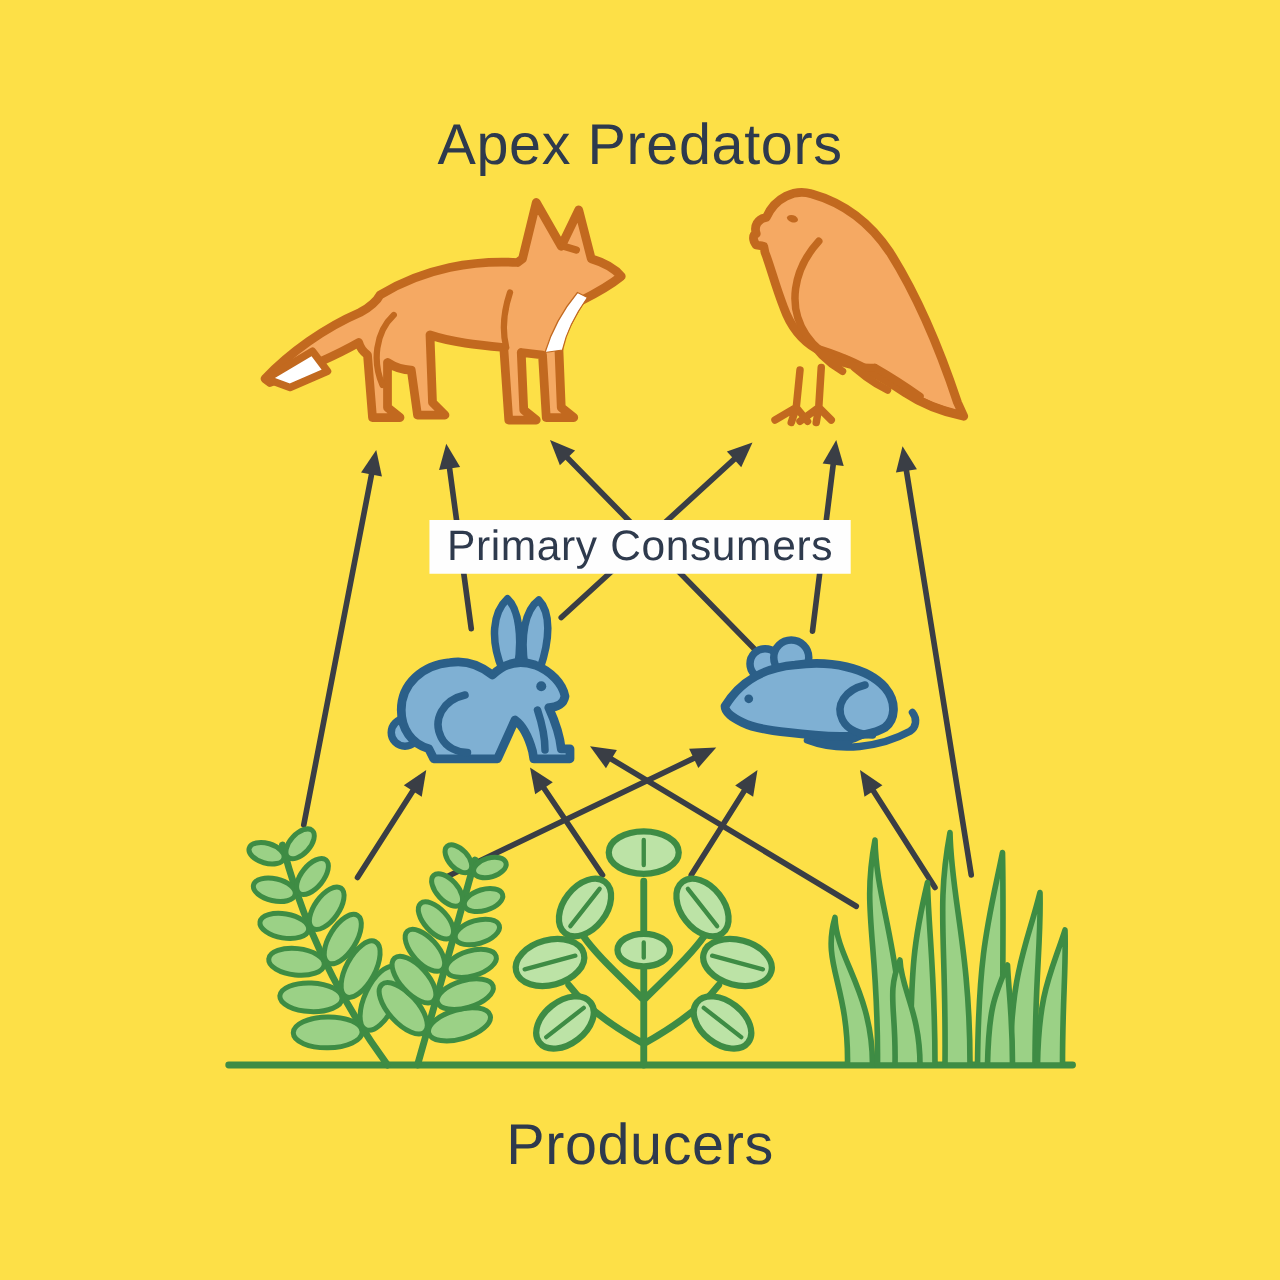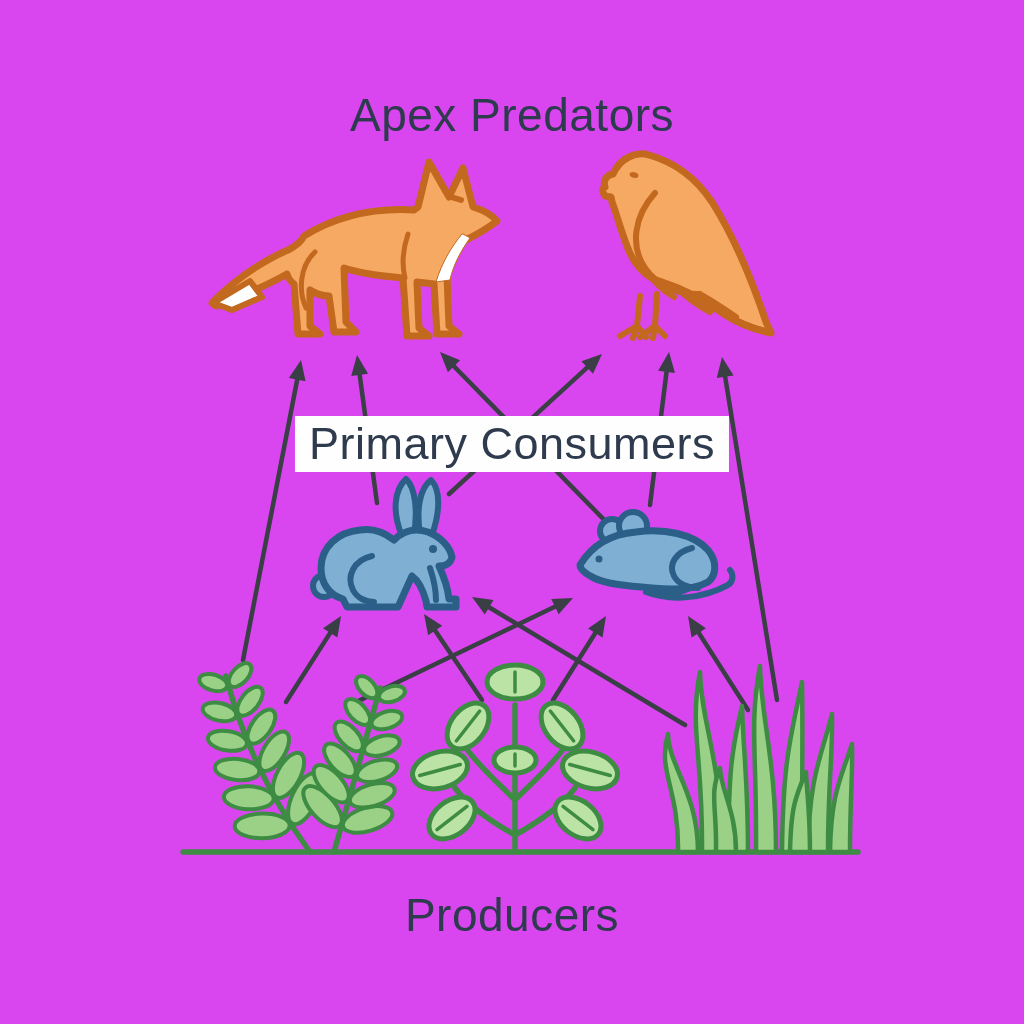--- a/index.html
+++ b/index.html
@@ -1,22 +1,22 @@
 <!DOCTYPE html>
 <html style="--text: #2e3a4d;"><head>
 <meta charset="utf-8">
 <style>
   html,body{margin:0;padding:0;background:#fdfdfd;}
   .canvas{position:relative;width:1024px;height:1024px;overflow:hidden;
-          font-family:"Liberation Sans",sans-serif;background:#d946ef;}
+          font-family:"Liberation Sans",sans-serif;background:#fde047;}
   .canvas svg{position:absolute;left:0;top:0;}
   .label{position:absolute;left:512px;transform:translateX(-50%);
          font-size:46px;font-weight:400;color:var(--text,#2e3a4d);
          letter-spacing:.5px;white-space:nowrap;line-height:1.15;}
-  .label.mid{background:#fefefe;padding:2px 14px;font-size:45px;}
+  .label.mid{background:#fefefe;padding:2px 14px;font-size:34px;}
 </style>
 <style>.ofill{fill:#f5a963;stroke:#c2691f;}
      .oline{fill:none;stroke:#c2691f;}
      .odot{fill:#c2691f;stroke:none;}
      .wfill{fill:#ffffff;stroke:#c2691f;}
      .bfill{fill:#7fb0d3;stroke:#2b5f88;}
      .bline{fill:none;stroke:#2b5f88;}
      .bdot{fill:#2b5f88;stroke:none;}</style></head>
 <body style="background: rgb(253, 253, 253);">
 

